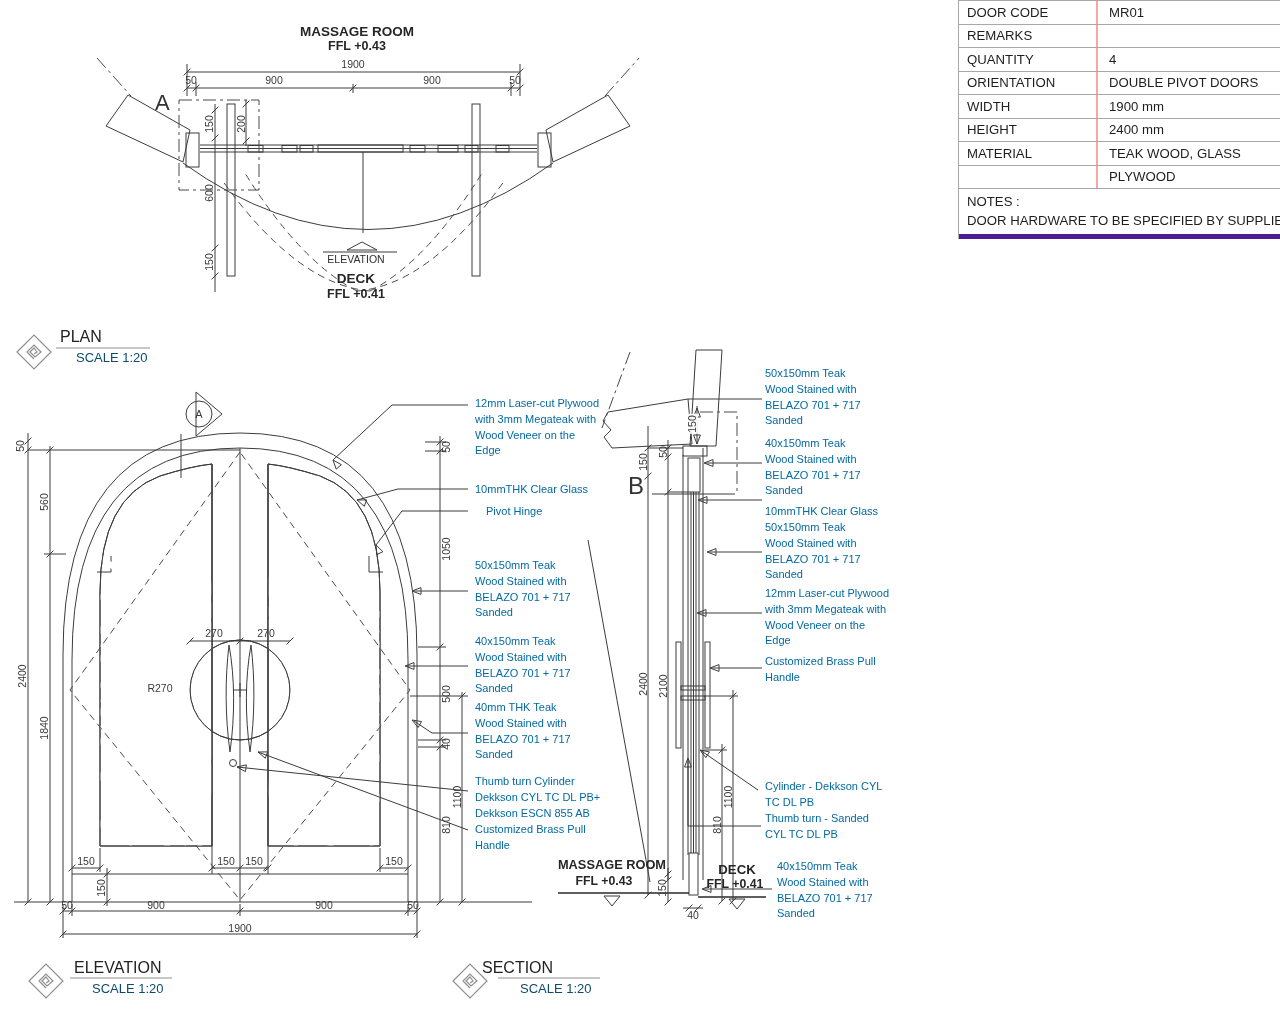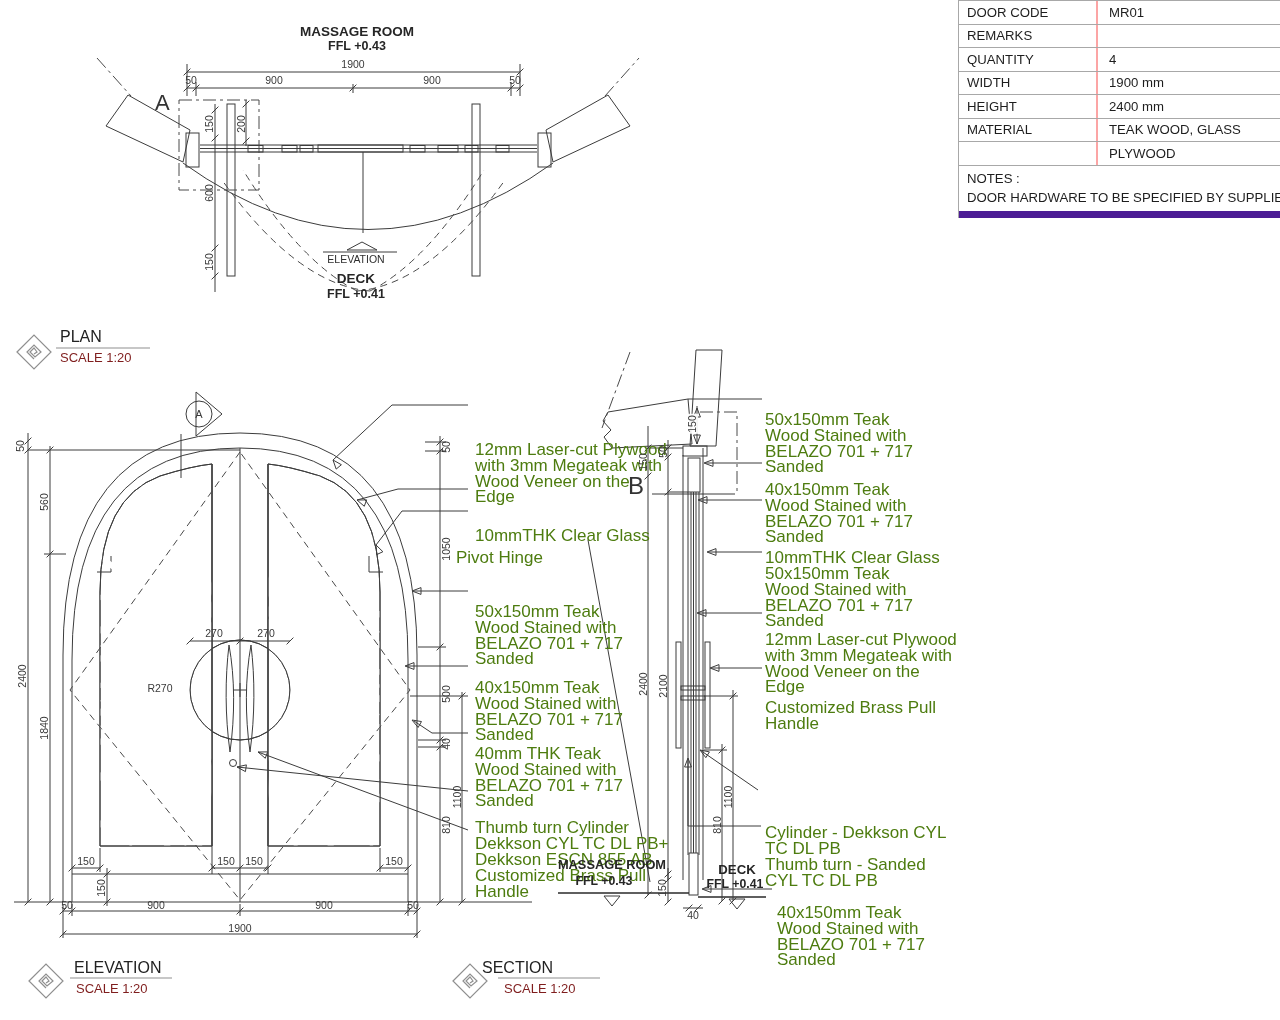--- a/index.html
+++ b/index.html
@@ -10,30 +10,30 @@
   .s2{stroke:#2a2a2a;stroke-width:1.6;fill:none}
   .dash{stroke:#4a4a4a;stroke-width:1;fill:none;stroke-dasharray:7 5}
   .dd{stroke:#4a4a4a;stroke-width:1;fill:none;stroke-dasharray:13 4 3 4}
   .gray{stroke:#8f8f8f;stroke-width:1.2;fill:none}
   .t{position:absolute;color:#262626;white-space:pre;line-height:1.15;}
   .dim{font-size:10.5px;color:#3a3a3a;transform:translate(-50%,-50%);}
   .dimv{font-size:10.5px;color:#3a3a3a;transform:translate(-50%,-50%) rotate(-90deg);}
   .bg{background:rgba(255,255,255,.92);padding:0 1px;}
   .ctr{transform:translateX(-50%);text-align:left;}
   .bold{font-weight:bold;}
-  .co{font-size:17px;line-height:15.8px;color:#4d7c0f;white-space:pre-line;margin-top:46px;}
+  .co{font-size:11px;line-height:15.8px;color:#0369a1;white-space:pre-line;}
   .big{font-size:22px;color:#333;}
   .title{font-size:16px;color:#222;}
-  .scale{font-size:13px;color:#7f1d1d;}
+  .scale{font-size:13px;color:#0c4a6e;margin-left:16px;}
   #spec{position:absolute;left:958px;top:0;width:322px;font-size:13.2px;color:#1e1e1e;
         border-left:1px solid #a8a8a8;border-top:1px solid #a8a8a8;background:#fff;}
   .srow{display:flex;height:22.5px;border-bottom:1px solid #a8a8a8;align-items:stretch;}
   .sc1{width:129px;padding-left:8px;border-right:2px solid #fca5a5;display:flex;align-items:center;}
   .sc2{flex:1;padding-left:11px;display:flex;align-items:center;white-space:nowrap;overflow:hidden;}
-  .notes{padding:3px 0 4px 8px;border-bottom:7px solid #4c1d95;line-height:19px;white-space:nowrap;overflow:hidden;}
+  .notes{padding:3px 0 4px 8px;border-bottom:5px solid #4c1d95;line-height:19px;white-space:nowrap;overflow:hidden;}
 </style>
 </head>
 <body>
 
 <div id="sheet">
 
   <svg id="cad" width="1280" height="1020" viewBox="0 0 1280 1020">
     <defs>
       <pattern id="hex" width="11" height="18" patternUnits="userSpaceOnUse">
         <circle cx="5.5" cy="4.5" r="4.6" fill="none" stroke="#6a6a6a" stroke-width="1"></circle>
@@ -395,21 +395,21 @@
   <span class="t dim" style="left:67px;top:905px">50</span>
   <span class="t dim" style="left:156px;top:905px">900</span>
   <span class="t dim" style="left:324px;top:905px">900</span>
   <span class="t dim" style="left:413px;top:905px">50</span>
   <span class="t dim" style="left:240px;top:928px">1900</span>
   <div class="t co" style="left:475px;top:396px">12mm Laser-cut Plywood
 with 3mm Megateak with
 Wood Veneer on the
 Edge</div>
   <div class="t co" style="left:475px;top:482px">10mmTHK Clear Glass</div>
-  <div class="t co" style="left:456px;top:504px">Pivot Hinge</div>
+  <div class="t co" style="left:486px;top:504px">Pivot Hinge</div>
   <div class="t co" style="left:475px;top:558px">50x150mm Teak
 Wood Stained with
 BELAZO 701 + 717
 Sanded</div>
   <div class="t co" style="left:475px;top:634px">40x150mm Teak
 Wood Stained with
 BELAZO 701 + 717
 Sanded</div>
   <div class="t co" style="left:475px;top:700px">40mm THK Teak
 Wood Stained with
@@ -474,20 +474,24 @@
       </div>
     <div class="srow">
         <div class="sc1">REMARKS</div>
         <div class="sc2"></div>
       </div>
     <div class="srow">
         <div class="sc1">QUANTITY</div>
         <div class="sc2">4</div>
       </div>
     <div class="srow">
+        <div class="sc1">ORIENTATION</div>
+        <div class="sc2">DOUBLE PIVOT DOORS</div>
+      </div>
+    <div class="srow">
         <div class="sc1">WIDTH</div>
         <div class="sc2">1900 mm</div>
       </div>
     <div class="srow">
         <div class="sc1">HEIGHT</div>
         <div class="sc2">2400 mm</div>
       </div>
     <div class="srow">
         <div class="sc1">MATERIAL</div>
         <div class="sc2">TEAK WOOD, GLASS</div>

